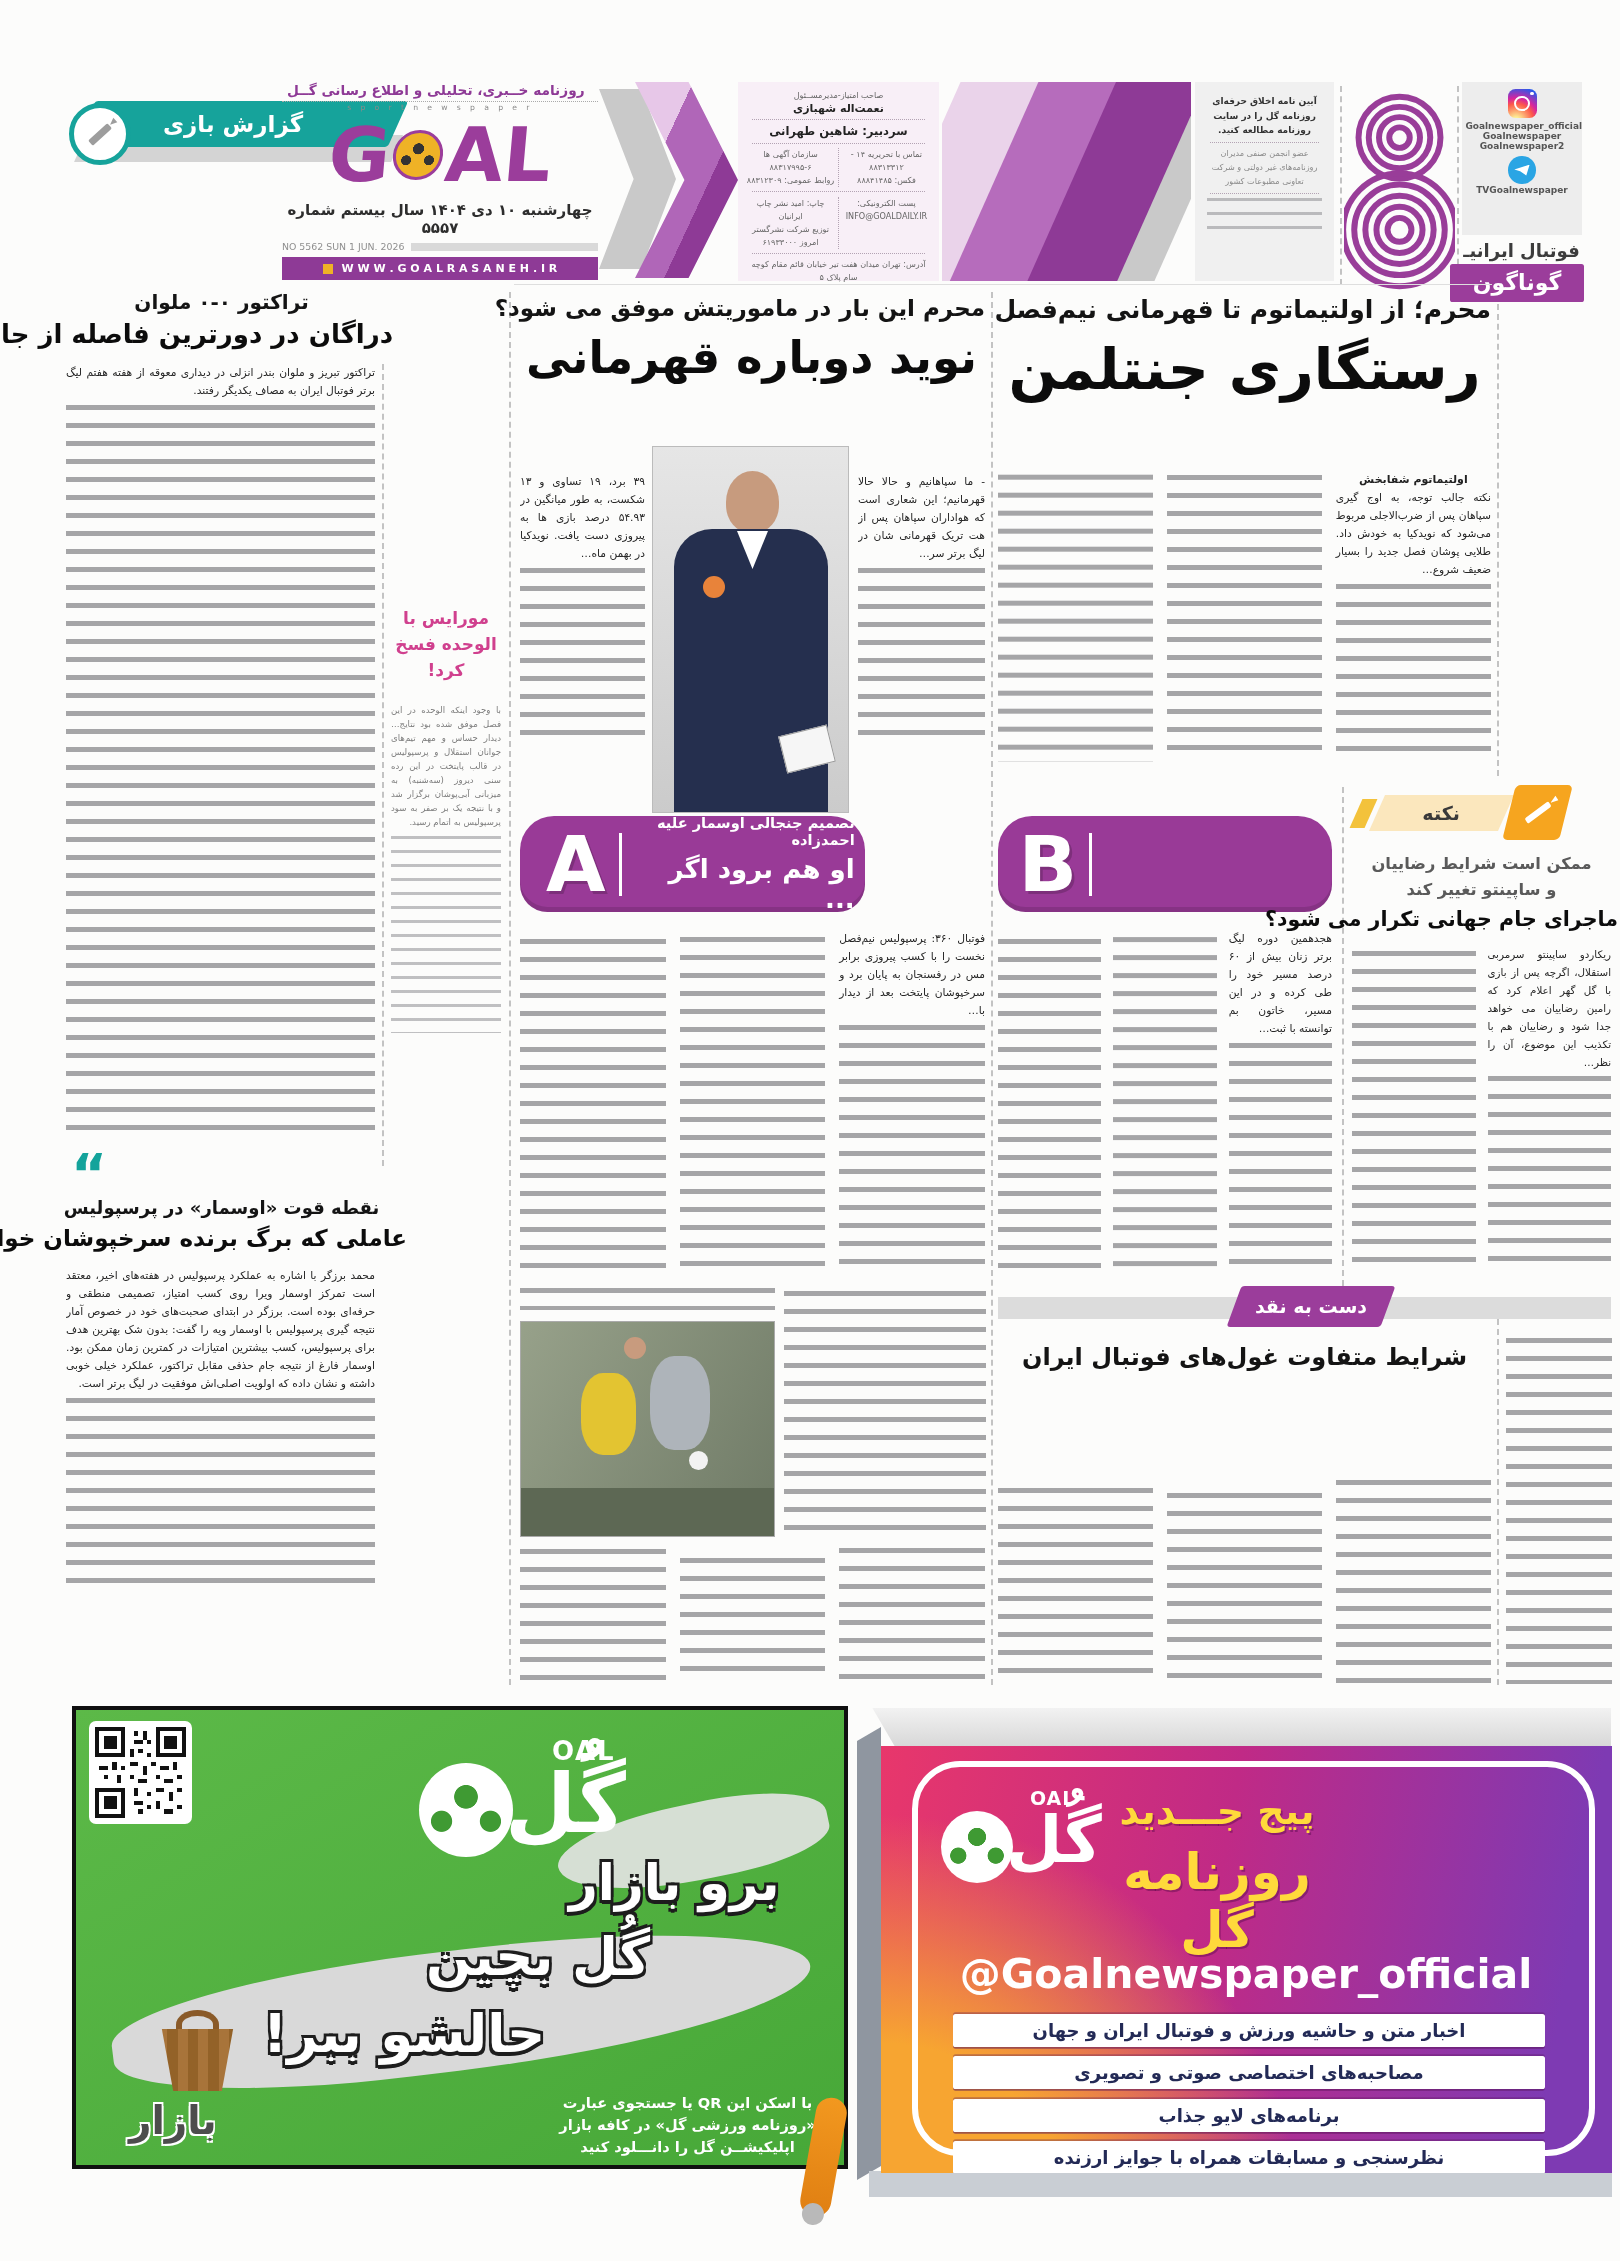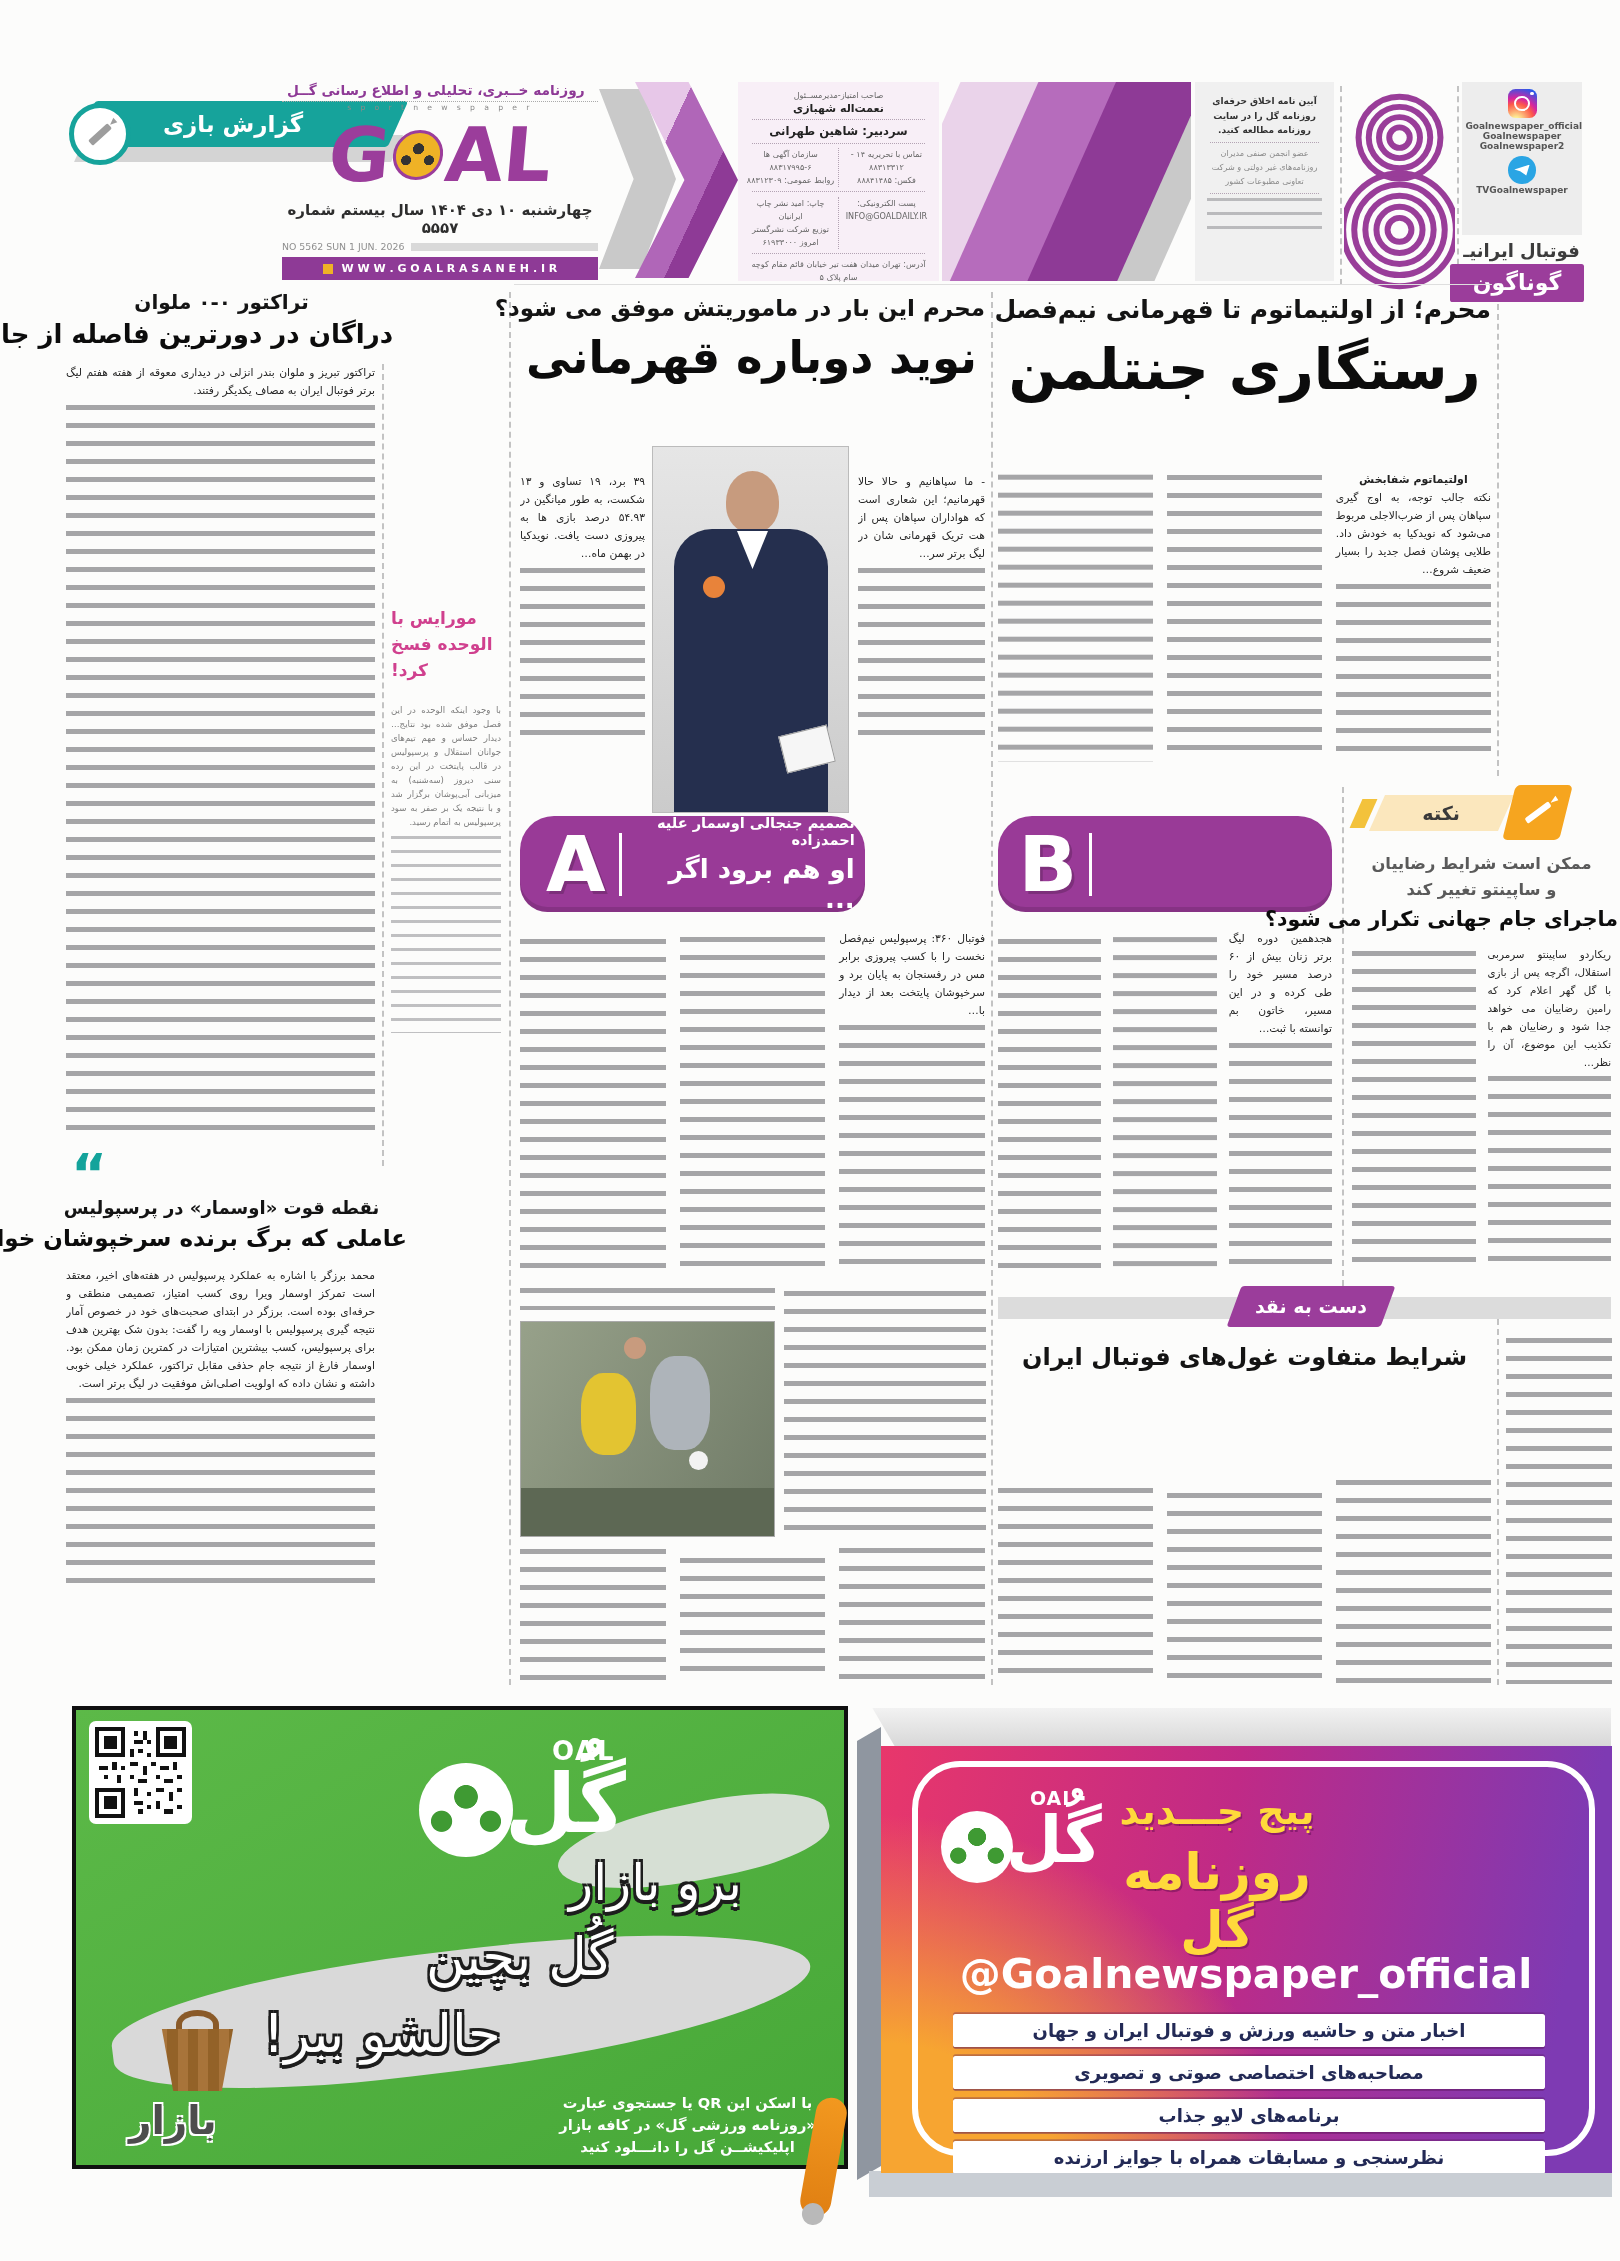--- a/index.html
+++ b/index.html
@@ -45,21 +45,21 @@
     radial-gradient(circle at 50% 36%,#3f9a33 0 15%,transparent 16%),
     radial-gradient(circle at 24% 62%,#3f9a33 0 11%,transparent 12%),
     radial-gradient(circle at 76% 62%,#3f9a33 0 11%,transparent 12%),
     #fff}
   .ig{border-radius:26%;background:radial-gradient(circle at 28% 110%,#fdf497 0%,#fdf497 8%,#fd5949 45%,#d6249f 60%,#285AEB 90%);position:relative}
   .ig::before{content:"";position:absolute;inset:24%;border:2.6px solid #fff;border-radius:50%}
   .ig::after{content:"";position:absolute;top:10%;right:10%;width:12%;height:12%;border-radius:50%;background:#fff}
   .tg{border-radius:50%;background:#2aa5e4;position:relative}
   .tg::before{content:"";position:absolute;left:22%;top:30%;width:56%;height:40%;background:#fff;clip-path:polygon(0 45%,100% 0,78% 100%,38% 62%)}
   
-  .slog{font-weight:normal;color:#fff;white-space:nowrap;
+  .slog{font-weight:bold;color:#fff;white-space:nowrap;
     text-shadow:2.6px 2.6px 0 #1d1d1d,-2.6px 2.6px 0 #1d1d1d,2.6px -2.6px 0 #1d1d1d,-2.6px -2.6px 0 #1d1d1d,0 4.3px 0 #1d1d1d}
   .outline-dark{color:#4d4d4d;text-shadow:1.7px 1.7px 0 #fff,-1.7px 1.7px 0 #fff,1.7px -1.7px 0 #fff,-1.7px -1.7px 0 #fff}
   .feat{height:33px;background:#fff;border-radius:2.6px;margin-bottom:9.4px;line-height:33px;text-align:center;
     font-size:18px;font-weight:bold;color:#232a56;box-shadow:0 1.7px 0 rgba(90,20,90,.55),0 -1.7px 0 rgba(90,20,90,.35)}
   .cell-lbl{font-size:8.1px;color:#666;line-height:13px}
   .dotsep{border-bottom:0.9px dotted #b3a3b3;margin:4.3px 8.6px}
 </style>
 </head>
 <body>
 
@@ -178,21 +178,21 @@
   <div class="vd" style="left:1343px;top:787px;height:499px"></div>
   <div class="vd" style="left:1498px;top:1299px;height:386px"></div>
 
   <div class="abs kick c" style="left:64px;top:290px;width:317px;font-size:20px">تراکتور ۰-۰ ملوان</div>
   <div class="abs hl c nw" style="left:51px;top:319px;width:343px;font-size:26px">دراگان در دورترین فاصله از جام</div>
   <div class="abs ov" style="left:67px;top:364px;width:309px;height:799px">
     <p class="body-txt j">تراکتور تبریز و ملوان بندر انزلی در دیداری معوقه از هفته هفتم لیگ برتر فوتبال ایران به مصاف یکدیگر رفتند.</p>
     <div class="fill" style="height:737px;margin-top:5.1px"></div>
   </div>
 
-  <div class="abs b" style="left:392px;top:605px;width:110px;font-size:17px;line-height:26px;color:#d0408e;text-align:left">مورایس با الوحده فسخ کرد!</div>
+  <div class="abs b" style="left:392px;top:605px;width:110px;font-size:17px;line-height:26px;color:#d0408e;text-align:center">مورایس با الوحده فسخ کرد!</div>
   <div class="abs ov" style="left:392px;top:703px;width:110px;height:446px">
     <p class="tiny-txt j">با وجود اینکه الوحده در این فصل موفق شده بود نتایج… دیدار حساس و مهم تیم‌های جوانان استقلال و پرسپولیس در قالب پایتخت در این رده سنی دیروز (سه‌شنبه) به میزبانی آبی‌پوشان برگزار شد و با نتیجه یک بر صفر به سود پرسپولیس به اتمام رسید.</p>
     <div class="fill-light" style="height:197px;margin-top:6.9px"></div>
   </div>
 
   <div class="abs b" style="left:72px;top:1147px;font-size:55px;line-height:1;color:#14a39b">“</div>
   <div class="abs kick c" style="left:64px;top:1197px;width:317px;font-size:18px">نقطه قوت «اوسمار» در پرسپولیس</div>
   <div class="abs hl c nw" style="left:39px;top:1225px;width:369px;font-size:23px">عاملی که برگ برنده سرخپوشان خواهد شد</div>
   <div class="abs ov" style="left:67px;top:1267px;width:309px;height:412px">
     <p class="body-txt j">محمد برزگر با اشاره به عملکرد پرسپولیس در هفته‌های اخیر، معتقد است تمرکز اوسمار ویرا روی کسب امتیاز، تصمیمی منطقی و حرفه‌ای بوده است. برزگر در ابتدای صحبت‌های خود در خصوص آمار نتیجه گیری پرسپولیس با اوسمار ویه را گفت: بدون شک بهترین هدف برای پرسپولیس، کسب بیشترین امتیازات در کمترین زمان ممکن بود. اوسمار فارغ از نتیجه جام حذفی مقابل تراکتور، عملکرد خیلی خوبی داشته و نشان داده که اولویت اصلی‌اش موفقیت در لیگ برتر است.</p>

